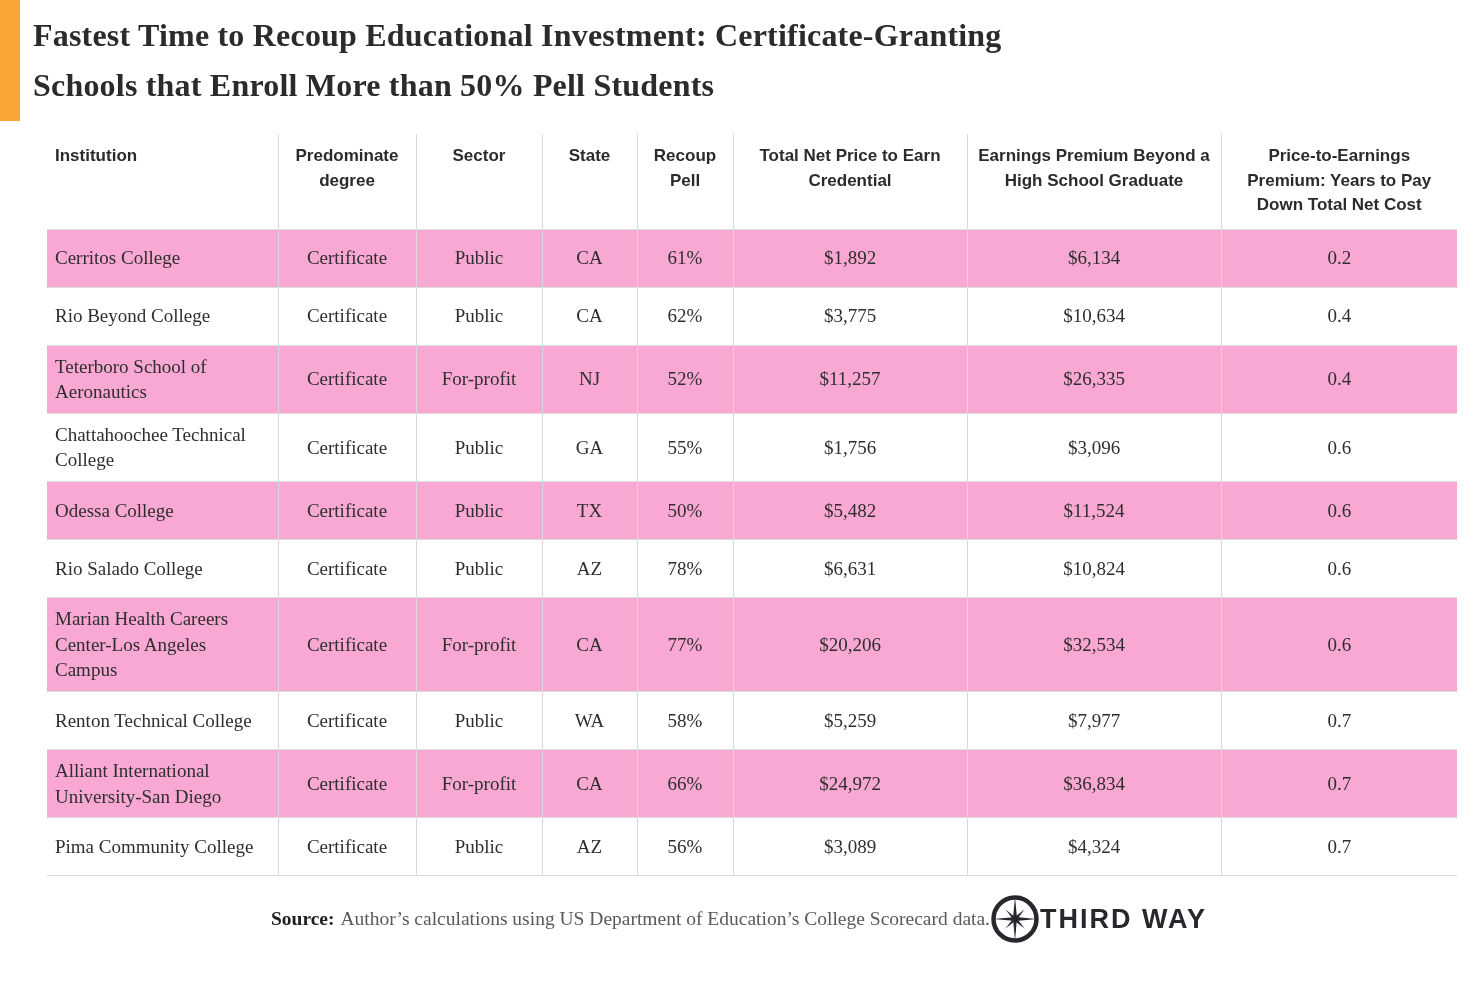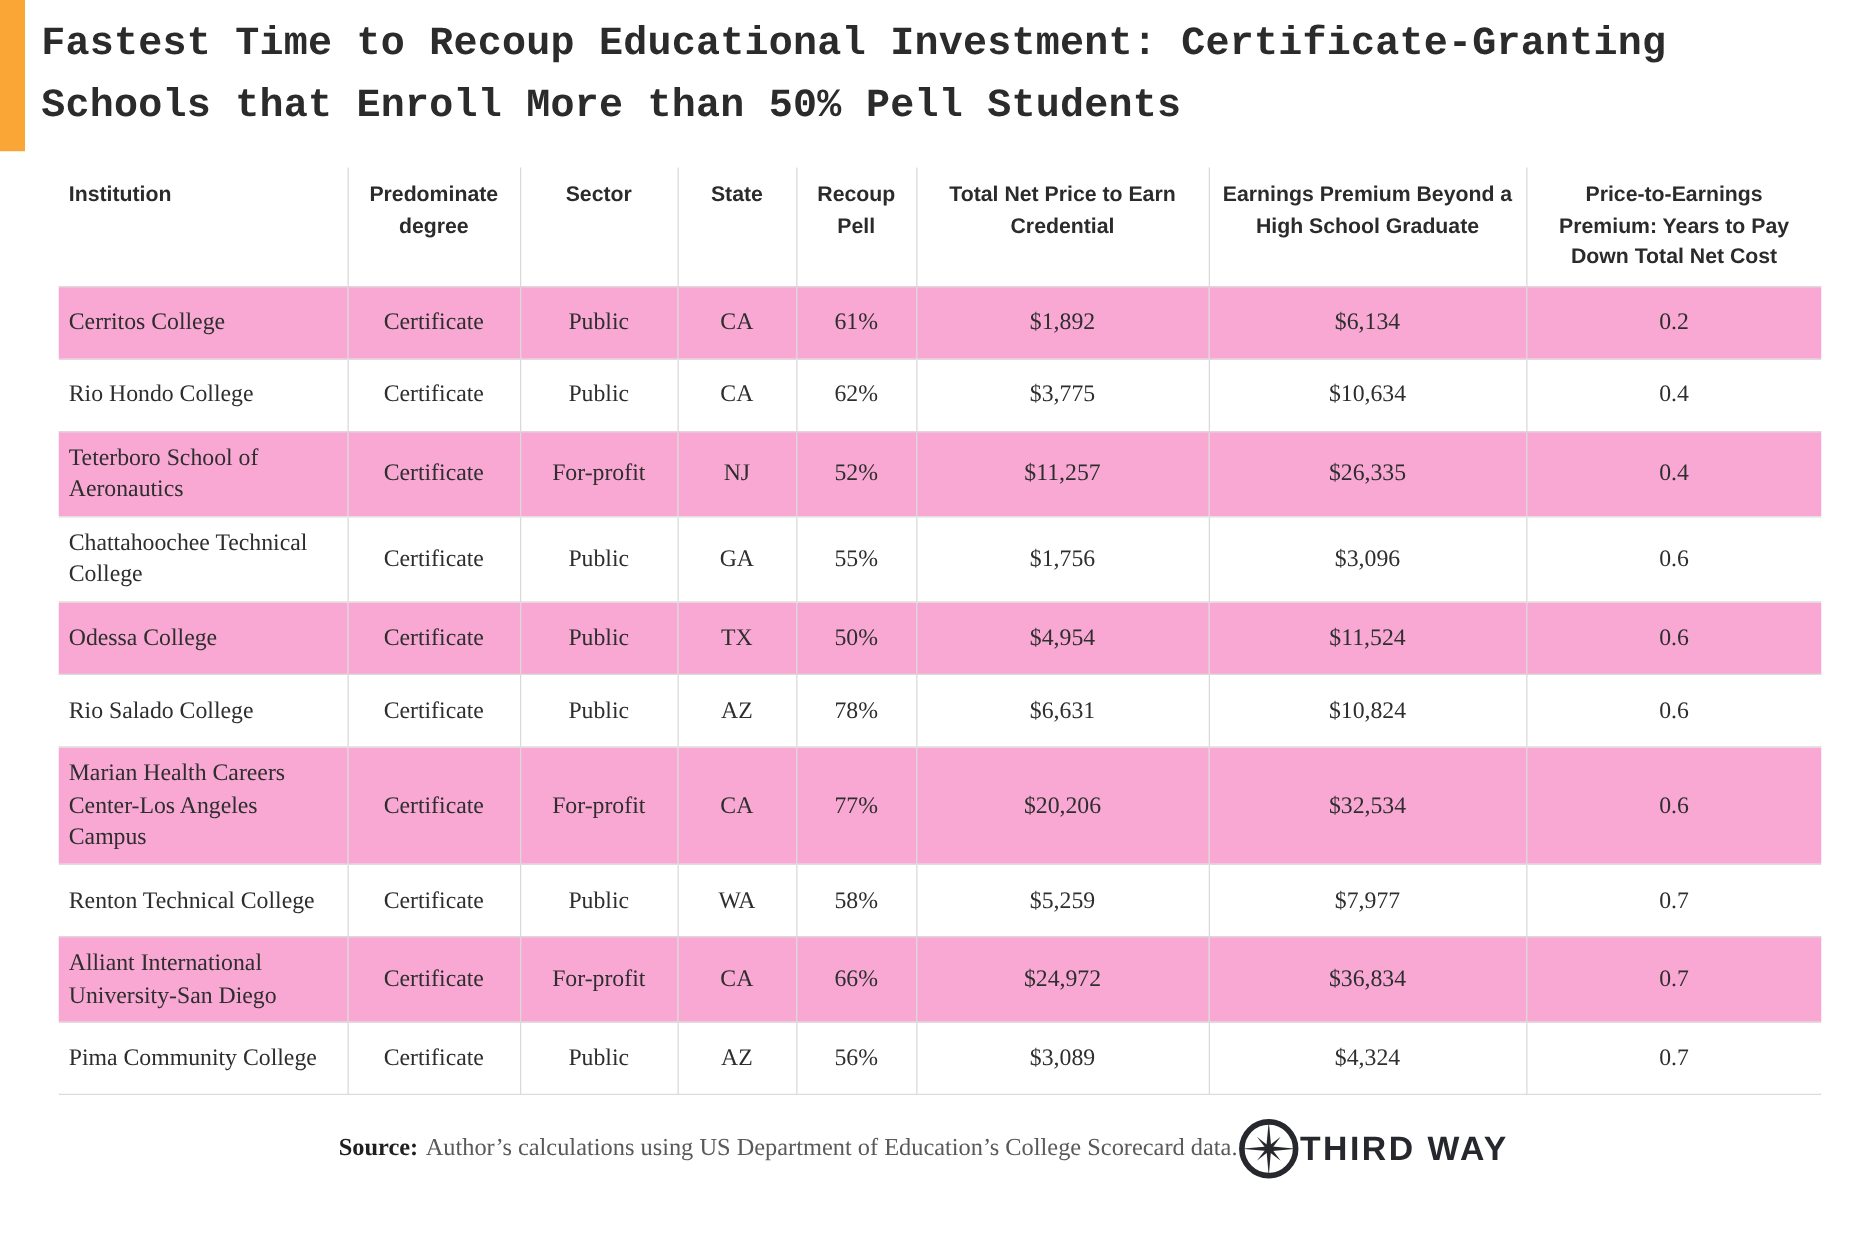--- a/index.html
+++ b/index.html
@@ -7,21 +7,21 @@
   body {
     width: 1480px; height: 1003px; overflow: hidden;
     font-family: "Liberation Serif", serif;
     color: #333;
     position: relative;
   }
   
   .title-block { position: relative; padding: 10px 40px 0 33px; min-height: 128px; }
   .accent-bar { position: absolute; left: 0; top: 0; width: 20px; height: 121px; background: #F9A636; }
   .page-title {
-    font-family: Liberation Mono, monospace;
+    font-family: Liberation Serif, serif;
     font-weight: 800; font-size: 32px; line-height: 50px;
     color: #2b2b2b; letter-spacing: 0.2px;
   }
   
   .table-wrap { padding: 0 35px; margin-top: 6px; }
   table { width: 1410px; border-collapse: collapse; table-layout: fixed; margin-left: 12px; }
   th {
     font-family: "Liberation Sans", sans-serif;
     font-weight: 700; font-size: 17px; line-height: 1.45;
     color: #2b2b2b; text-align: center; vertical-align: top;
@@ -93,21 +93,21 @@
           <td class="left">Cerritos College</td>
           <td>Certificate</td>
           <td>Public</td>
           <td>CA</td>
           <td>61%</td>
           <td>$1,892</td>
           <td>$6,134</td>
           <td>0.2</td>
         </tr>
         <tr>
-          <td class="left">Rio Hondo College</td>
+          <td class="left">Rio Beyond College</td>
           <td>Certificate</td>
           <td>Public</td>
           <td>CA</td>
           <td>62%</td>
           <td>$3,775</td>
           <td>$10,634</td>
           <td>0.4</td>
         </tr>
         <tr class="stripe">
           <td class="left">Teterboro School of Aeronautics</td>
@@ -128,21 +128,21 @@
           <td>$1,756</td>
           <td>$3,096</td>
           <td>0.6</td>
         </tr>
         <tr class="stripe">
           <td class="left">Odessa College</td>
           <td>Certificate</td>
           <td>Public</td>
           <td>TX</td>
           <td>50%</td>
-          <td>$4,954</td>
+          <td>$5,482</td>
           <td>$11,524</td>
           <td>0.6</td>
         </tr>
         <tr>
           <td class="left">Rio Salado College</td>
           <td>Certificate</td>
           <td>Public</td>
           <td>AZ</td>
           <td>78%</td>
           <td>$6,631</td>

